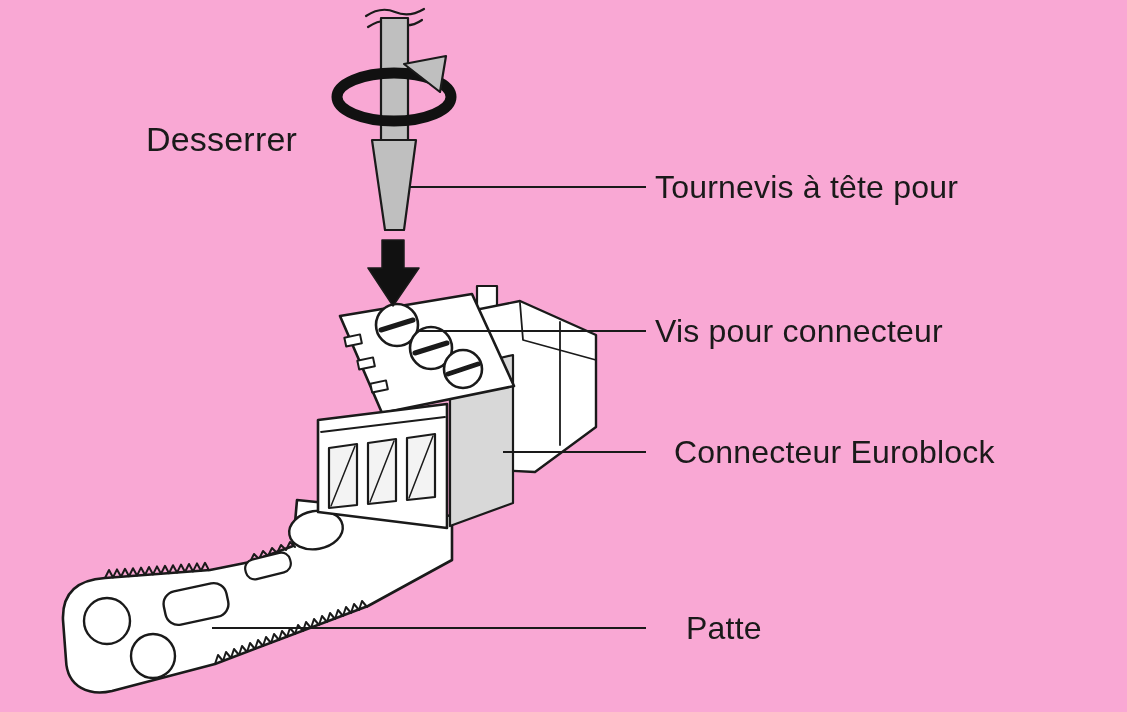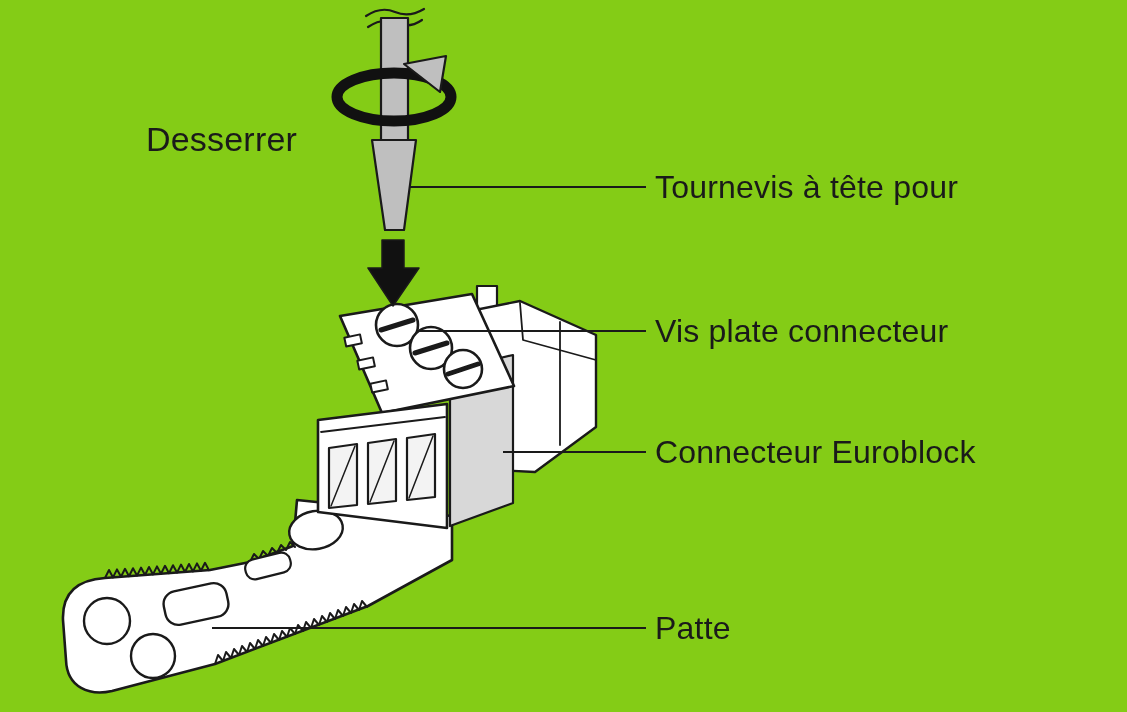--- a/index.html
+++ b/index.html
@@ -1,19 +1,19 @@
 <!DOCTYPE html>
 <html><head>
 <meta charset="utf-8">
 <style>
   html,body{margin:0;padding:0;background:#ffffff;}
   .stage{
     position:relative;
     width:1127px;height:712px;
-    background:#84cc16;
+    background:#f9a8d4;
     overflow:hidden;
     font-family:"Liberation Sans", sans-serif;
   }
   .stage svg{position:absolute;left:0;top:0;}
   .label{
     position:absolute;
     font-size:32px;
     color:#1a1a1a;
     white-space:nowrap;
     letter-spacing:.2px;
@@ -88,18 +88,18 @@
       <line x1="418" y1="331" x2="646" y2="331"></line>
       <line x1="503" y1="452" x2="646" y2="452"></line>
       <line x1="212" y1="628" x2="646" y2="628"></line>
     </g>
   </svg>
 
   <div class="label action" style="left:146px;top:120px">Desserrer</div>
 
   <div class="label" style="left:655px;top:169px">Tournevis à tête pour</div>
 
-  <div class="label" style="left:655px;top:313px">Vis plate connecteur</div>
+  <div class="label" style="left:655px;top:313px">Vis pour connecteur</div>
 
-  <div class="label" style="left:655px;top:434px">Connecteur Euroblock</div>
+  <div class="label" style="left:674px;top:434px">Connecteur Euroblock</div>
 
-  <div class="label" style="left:655px;top:610px">Patte</div>
+  <div class="label" style="left:686px;top:610px">Patte</div>
 </div>
 
 </body></html>

